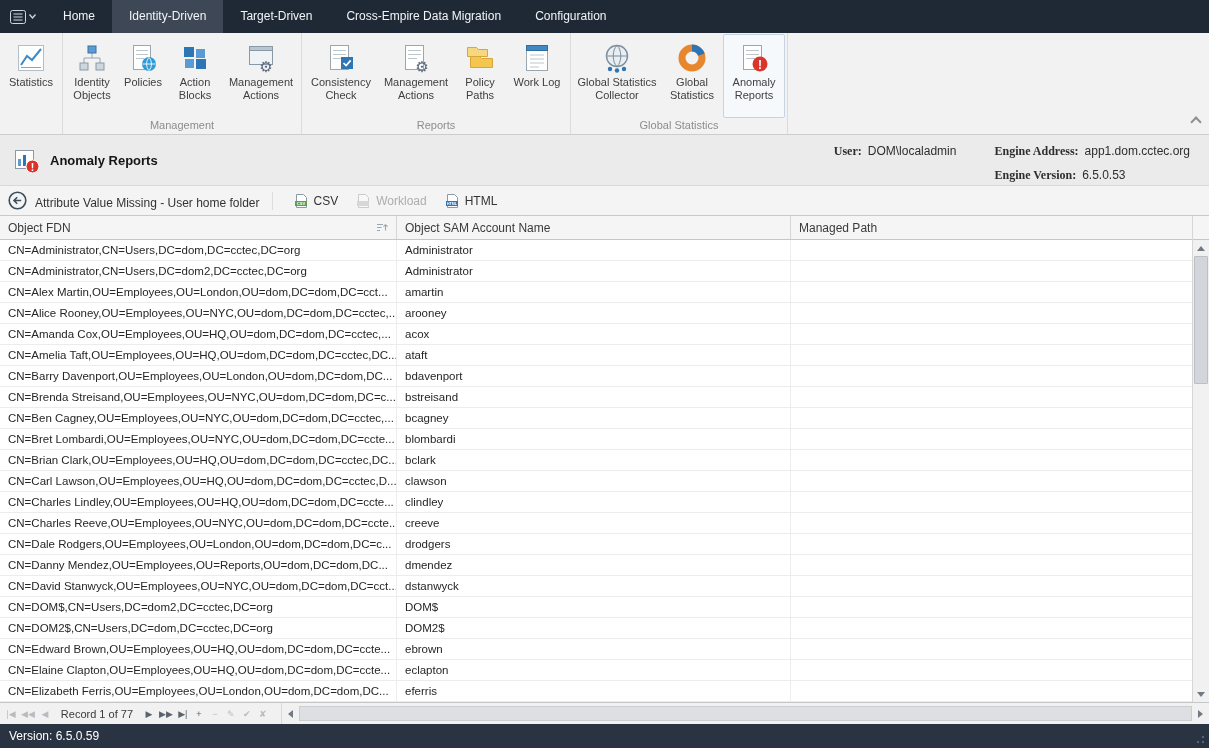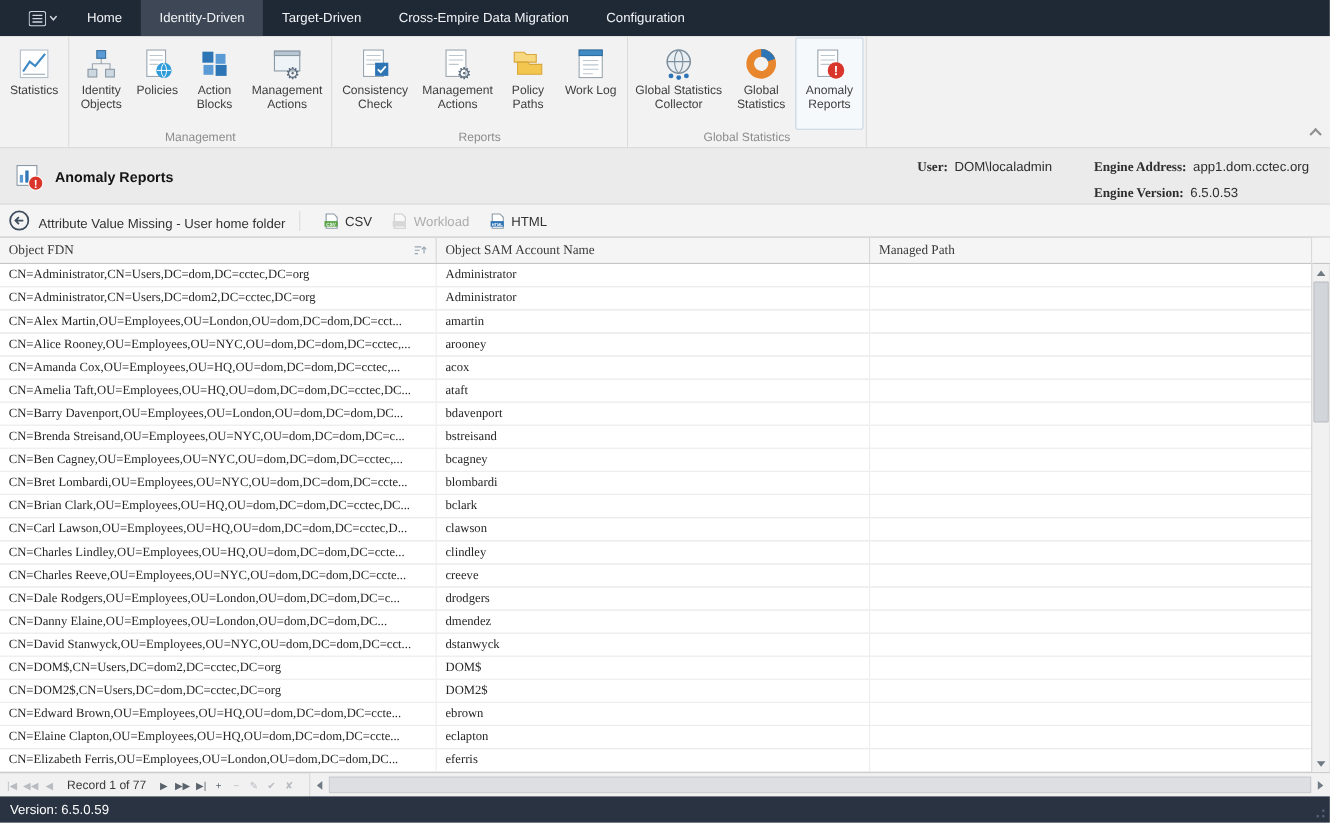--- a/index.html
+++ b/index.html
@@ -1,21 +1,21 @@
 <!DOCTYPE html>
 <html><head>
 <meta charset="utf-8">
 <style>
   * { box-sizing: border-box; margin: 0; padding: 0; }
   html,body { width:1209px; height:748px; overflow:hidden; }
   body { font-family:"Liberation Sans", sans-serif; background:#fff; }
   .app { width:1209px; height:748px; display:flex; flex-direction:column; }
 
   
-  .tabbar { height:33px; background:#1f2936; display:flex; align-items:stretch; flex:none;padding-left:16px; }
+  .tabbar { height:33px; background:#1f2936; display:flex; align-items:stretch; flex:none; }
   .appmenu { width:46px; display:flex; align-items:center; justify-content:center; gap:3px; cursor:pointer; }
   .tab { color:#f2f4f7; font-size:12px; line-height:33px; padding:0 17px; cursor:pointer; white-space:nowrap; }
   .tab.active { background:#3d4755; }
 
   
   .ribbon { height:102px; background:#f2f2f3; border-bottom:1px solid #cdcdcd; display:flex; position:relative; flex:none; }
   .rgroup { display:flex; flex-direction:column; border-right:1px solid #dbdbdb; padding:1px 2px 0; }
   .ritems { flex:1; display:flex; align-items:stretch; }
   .rlabel { height:16px; font-size:11px; color:#8d8d8d; text-align:center; line-height:14px; }
   .ritem { display:flex; flex-direction:column; align-items:center; padding:5px 2px 2px; font-size:11px; color:#404040; text-align:center; line-height:1.15; border:1px solid transparent; border-radius:2px; cursor:pointer; }
@@ -33,21 +33,21 @@
 
   
   .toolbar { height:30px; background:#f4f4f5; border-bottom:1px solid #c9c9c9; display:flex; align-items:center; padding:0 8px; font-size:12px; color:#333; flex:none; }
   .backbtn { display:flex; align-items:flex-end; gap:8px; cursor:pointer; }
   .tsep { width:1px; height:18px; background:#dcdcdc; margin:0 12px; flex:none; }
   .toolbtn { display:flex; align-items:center; gap:5px; padding:4px 9px; cursor:pointer; border-radius:2px; }
   .toolbtn.disabled { color:#adadad; cursor:default;justify-content:space-between; }
   .toolbtn.disabled svg { opacity:.45; }
 
   
-  .gridwrap { height:486px; display:flex; flex:none; background:#a3a3a3;font-family:Liberation Serif, serif; }
+  .gridwrap { height:486px; display:flex; flex:none; background:#3b82f6; }
   .gridmain { flex:1; display:flex; flex-direction:column; min-width:0; }
   .ghead { height:24px; display:flex; background:#f5f5f6; border-bottom:1px solid #c6c6c6; flex:none; }
   .ghcell { display:flex; align-items:center; padding:0 8px; font-size:12px; color:#3a3a3a; border-right:1px solid #d6d6d6; cursor:pointer; }
   .gbody { flex:1; overflow:hidden; }
   .grow { height:21px; display:flex; border-bottom:1px solid #ececec; background:#fff; }
   .gcell { padding:0 8px; font-size:11.5px; color:#262626; line-height:20px; white-space:nowrap; overflow:hidden; border-right:1px solid #ededed; }
   .c0 { width:397px; flex:none; }
   .c1 { width:394px; flex:none; }
   .c2 { flex:1; min-width:0; border-right:none !important; }
   .sorticon { margin-left:auto; flex:none; }
@@ -395,21 +395,21 @@
             <div class="gcell c0">CN=Charles Reeve,OU=Employees,OU=NYC,OU=dom,DC=dom,DC=ccte...</div>
             <div class="gcell c1">creeve</div>
             <div class="gcell c2"></div>
           </div>
           <div class="grow">
             <div class="gcell c0">CN=Dale Rodgers,OU=Employees,OU=London,OU=dom,DC=dom,DC=c...</div>
             <div class="gcell c1">drodgers</div>
             <div class="gcell c2"></div>
           </div>
           <div class="grow">
-            <div class="gcell c0">CN=Danny Elaine,OU=Employees,OU=London,OU=dom,DC=dom,DC...</div>
+            <div class="gcell c0">CN=Danny Mendez,OU=Employees,OU=Reports,OU=dom,DC=dom,DC...</div>
             <div class="gcell c1">dmendez</div>
             <div class="gcell c2"></div>
           </div>
           <div class="grow">
             <div class="gcell c0">CN=David Stanwyck,OU=Employees,OU=NYC,OU=dom,DC=dom,DC=cct...</div>
             <div class="gcell c1">dstanwyck</div>
             <div class="gcell c2"></div>
           </div>
           <div class="grow">
             <div class="gcell c0">CN=DOM$,CN=Users,DC=dom2,DC=cctec,DC=org</div>

